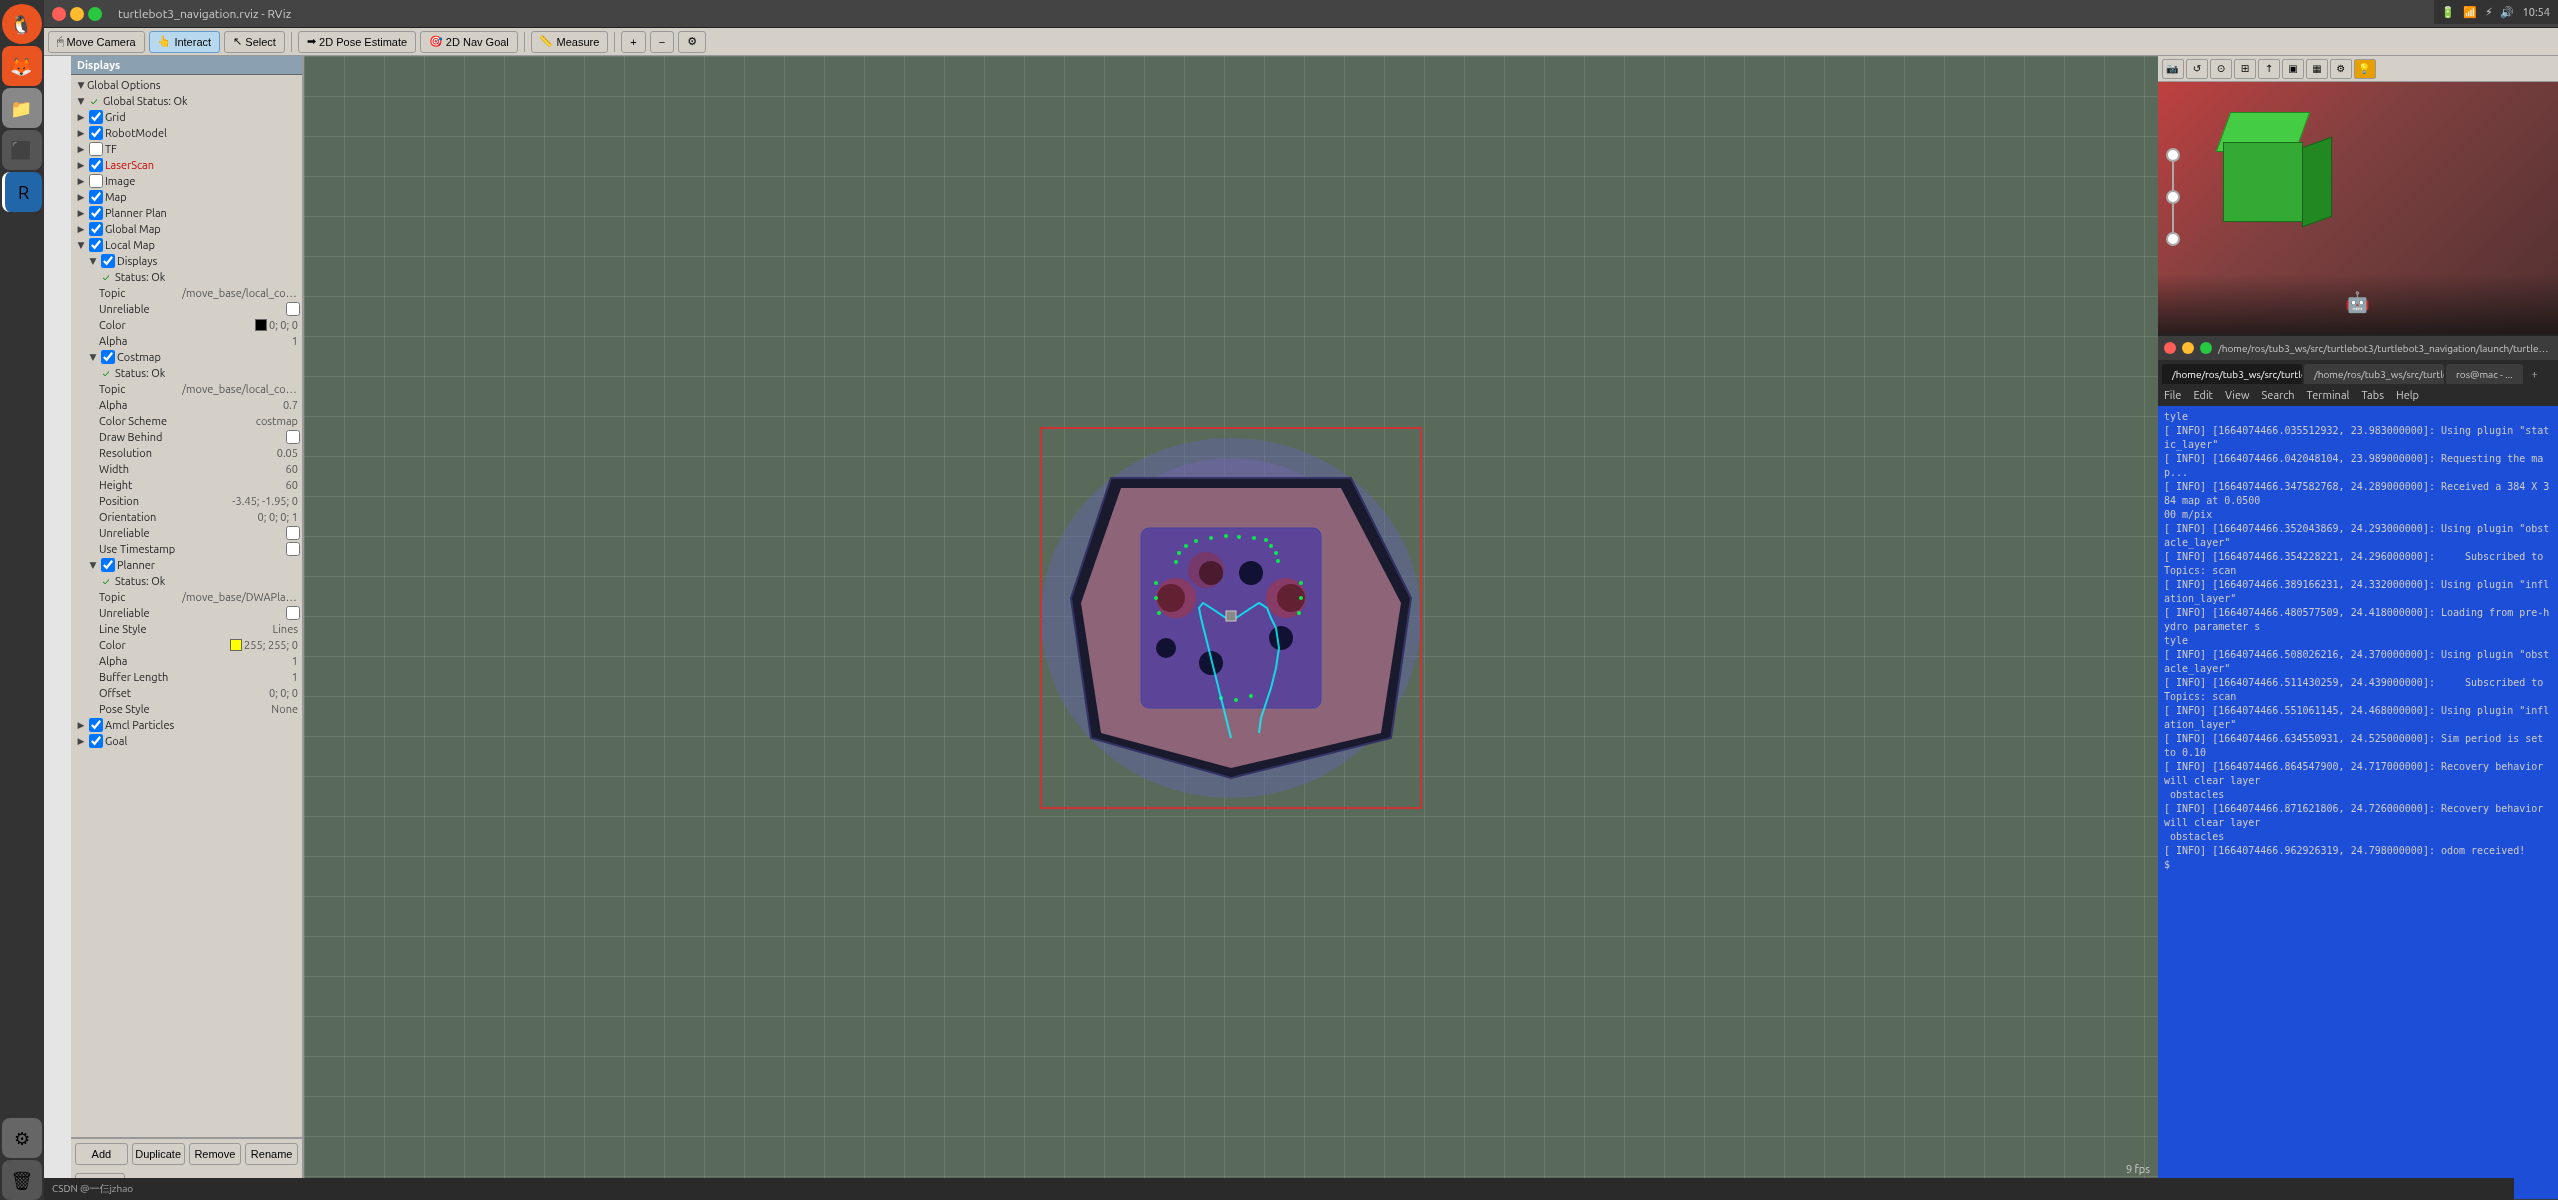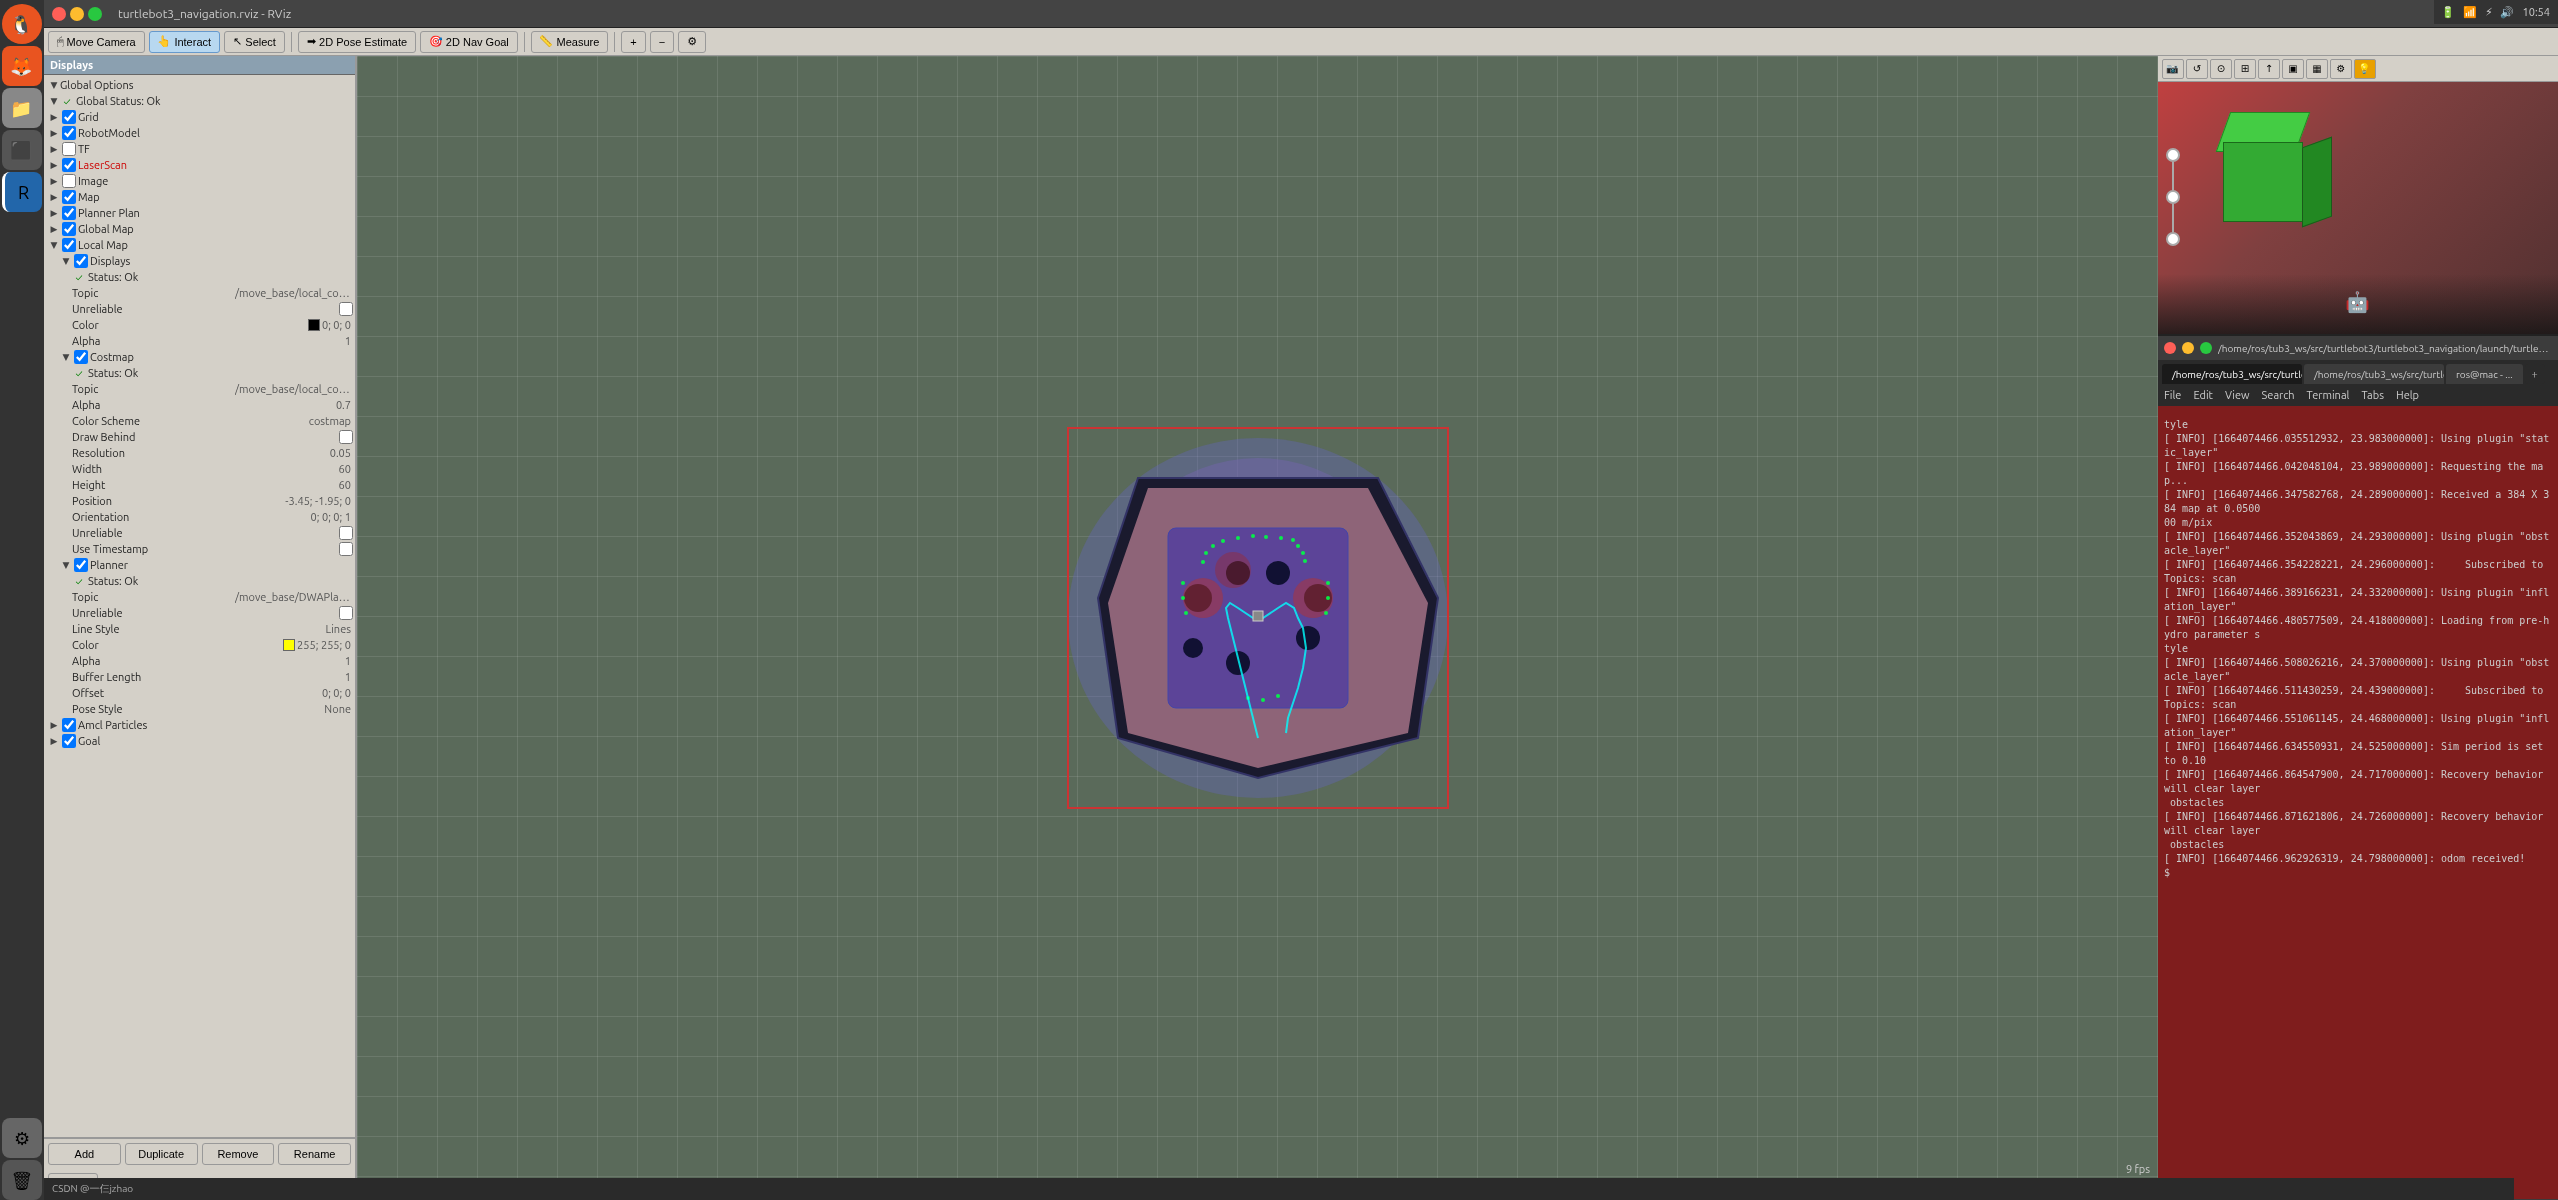--- a/index.html
+++ b/index.html
@@ -94,26 +94,27 @@
     .toolbar-sep { width: 1px; height: 20px; background: #999; margin: 0 2px; }
 
     
     .panels-row {
       display: flex;
       height: calc(100% - 57px);
     }
 
     
     .left-panel {
-      width: 313px;
-      background: #14532d;
+      width: 260px;
+      background: #e5e5e5;
       border-right: 2px solid #999;
       display: flex;
       flex-direction: column;
       flex-shrink: 0;
+      padding-left: 27px;
     }
     .panel-header {
       background: #8ba0b0;
       color: white;
       padding: 3px 6px;
       font-size: 11px;
       font-weight: bold;
       border-bottom: 1px solid #666;
     }
     .displays-tree {
@@ -398,27 +399,27 @@
       padding: 0 6px;
       gap: 12px;
     }
     .terminal-menu-item {
       color: #ccc;
       font-size: 11px;
       cursor: pointer;
     }
     .terminal-content {
       flex: 1;
-      padding: 12px 6px;
+      padding: 4px 6px;
       color: #cccccc;
       font-family: 'Monospace', 'Courier New', monospace;
       font-size: 10px;
       line-height: 1.4;
       overflow-y: auto;
-      background: #7f1d1d;
+      background: #1d4ed8;
     }
     .terminal-line { white-space: pre-wrap; word-break: break-all; }
 
     
     .bottom-status {
       height: 22px;
       background: #2a2a2a;
       display: flex;
       align-items: center;
       padding: 0 8px;

